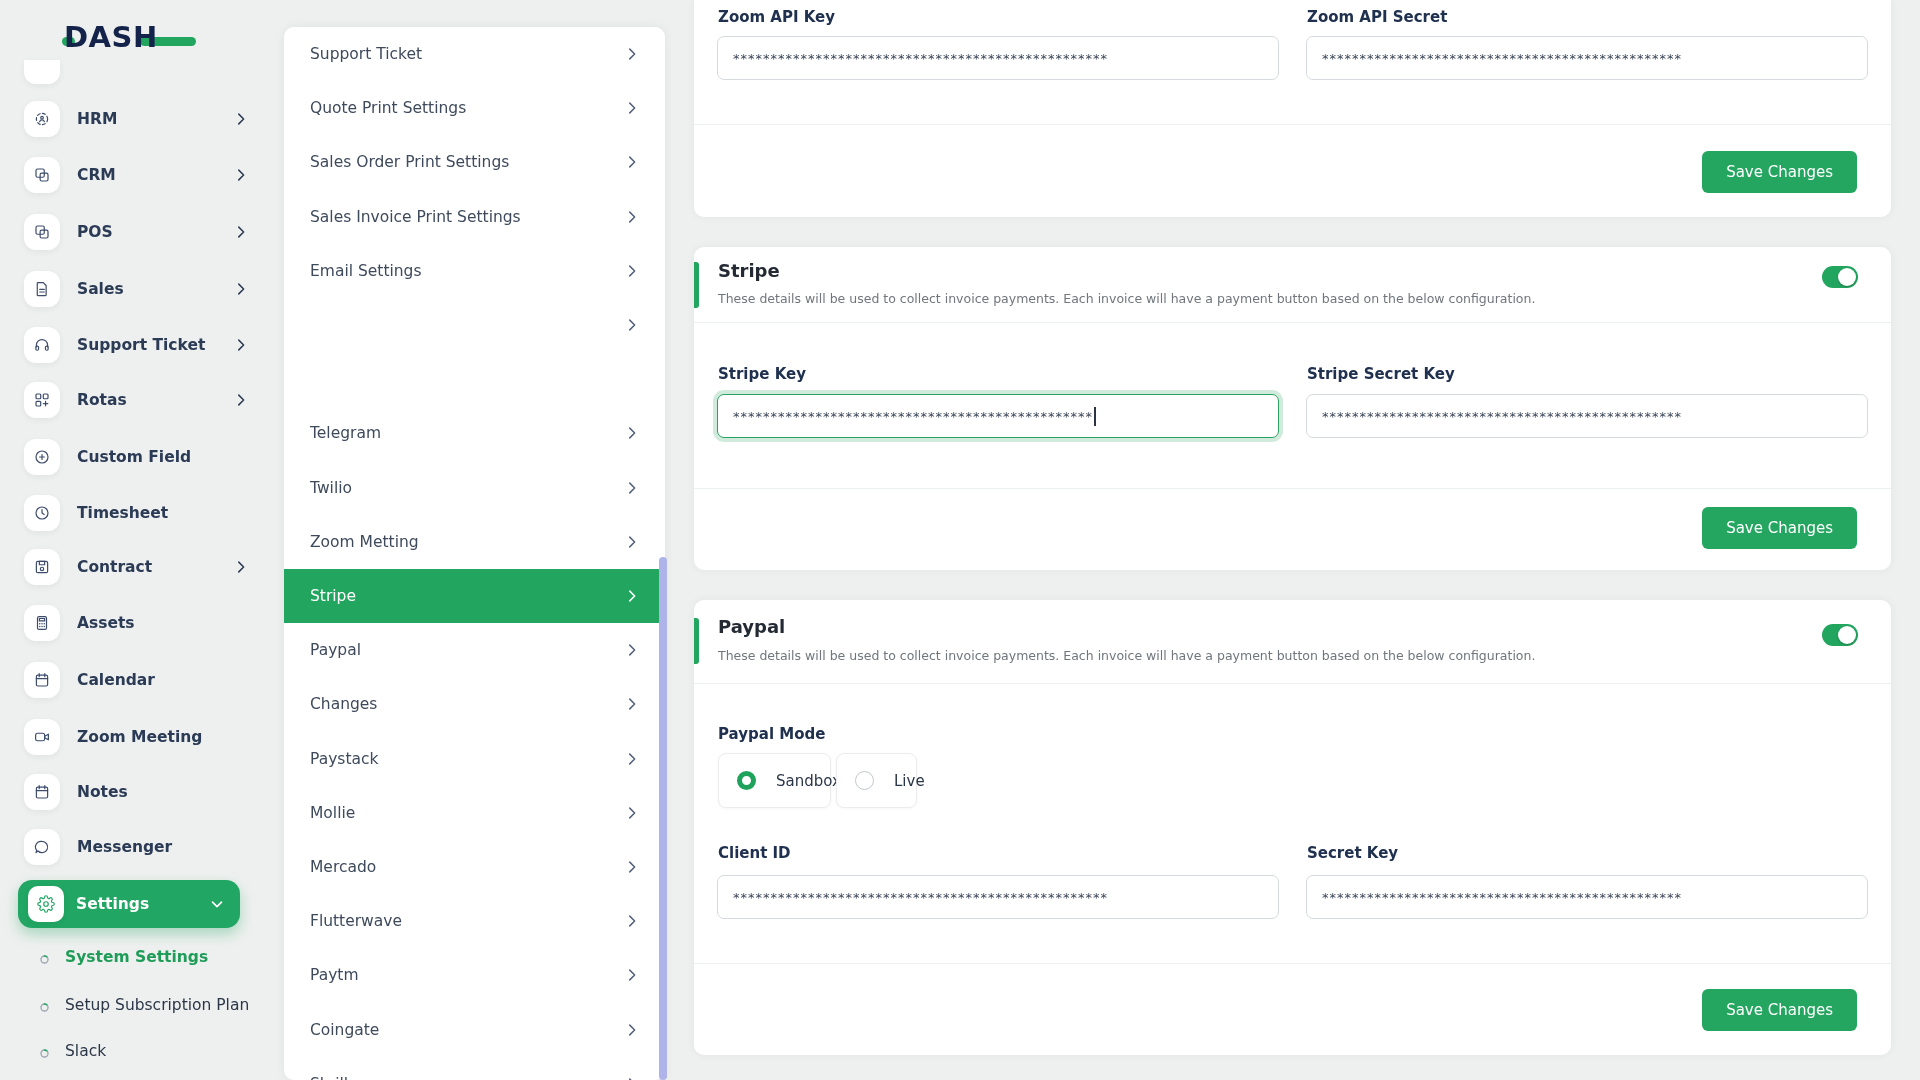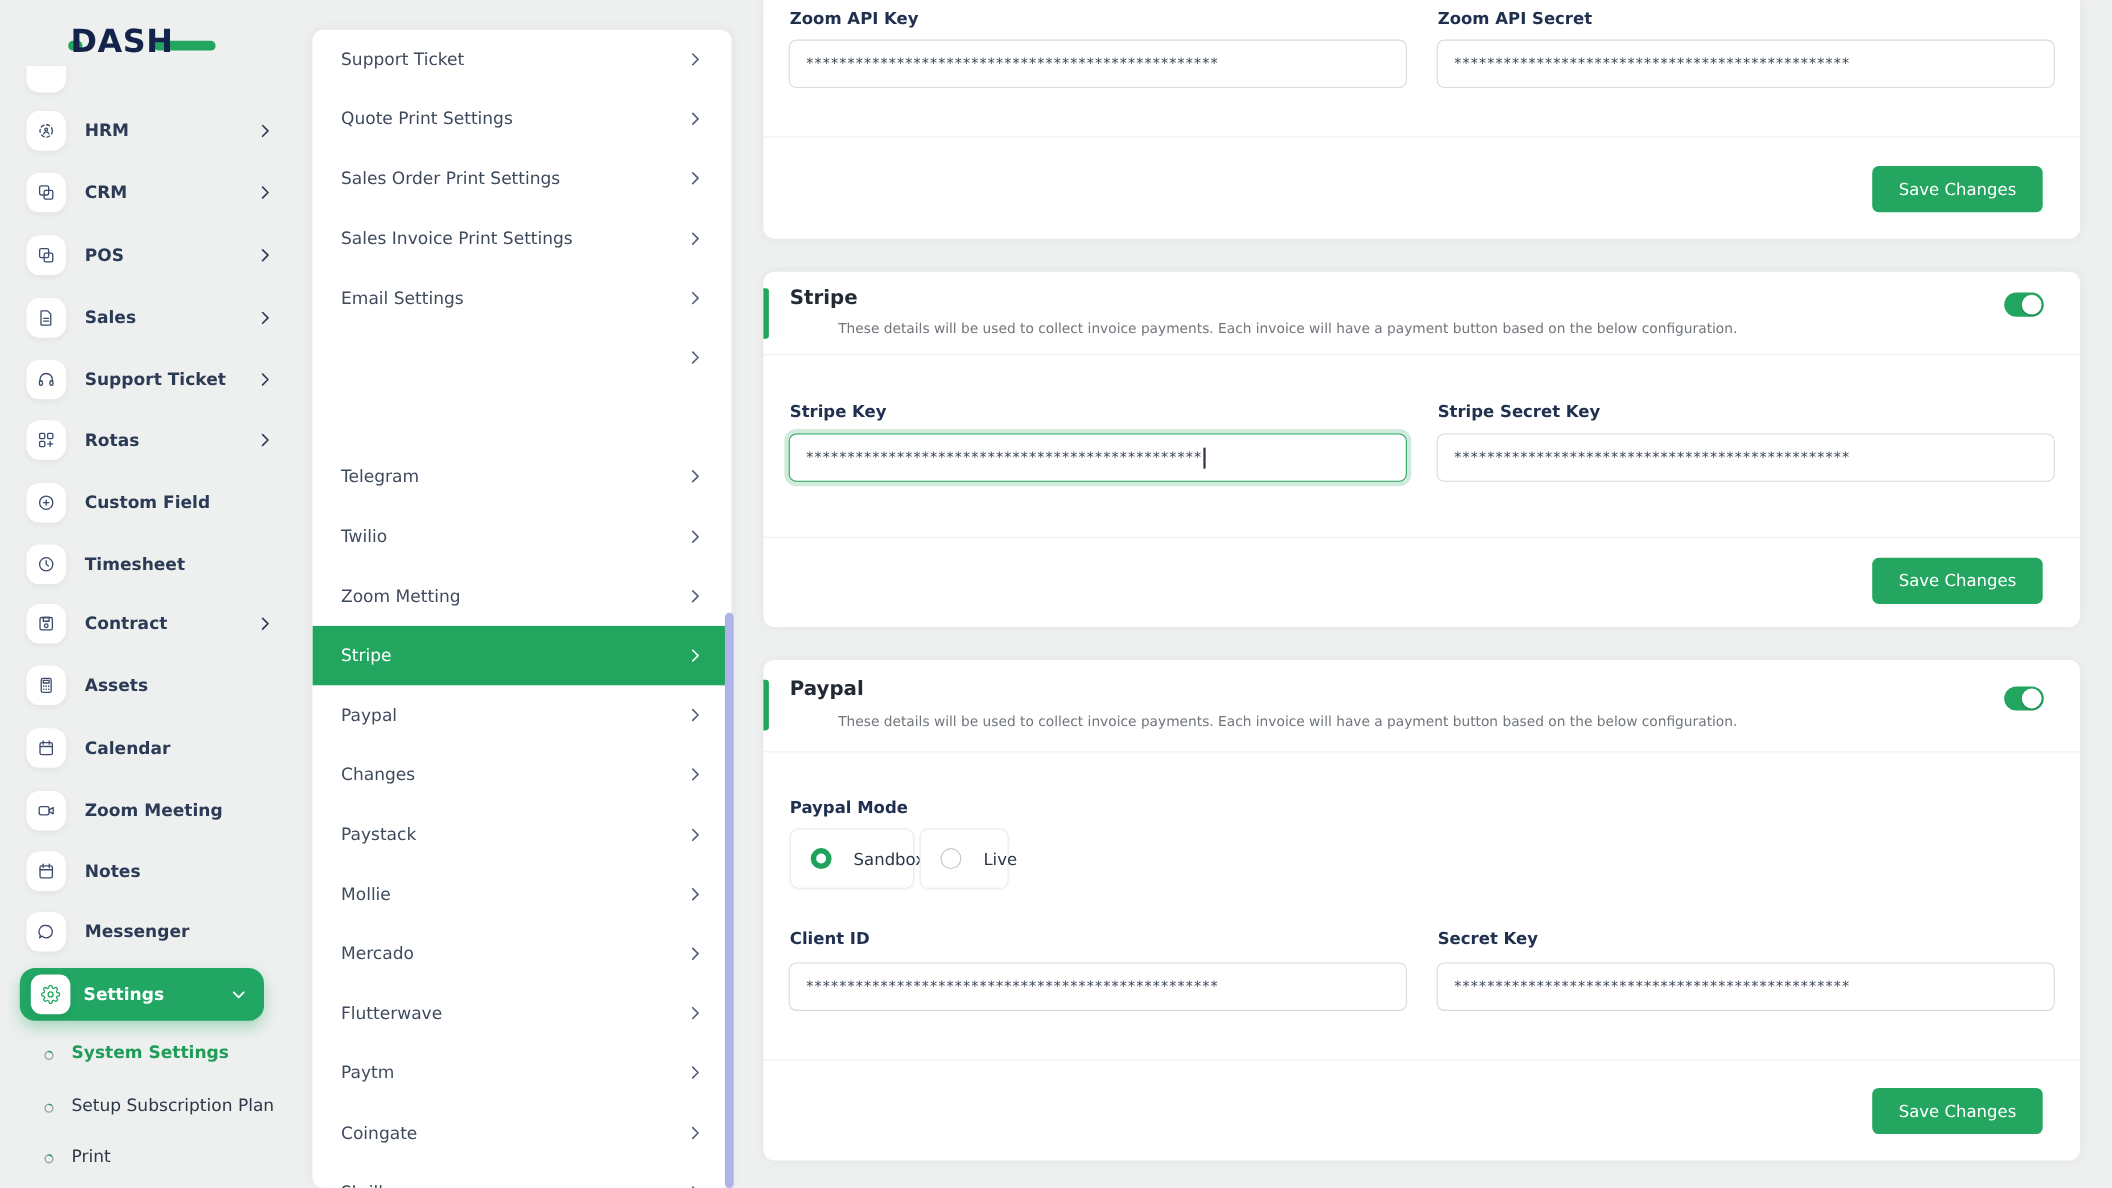--- a/index.html
+++ b/index.html
@@ -42,21 +42,21 @@
   .menu-row .lbl { position:absolute; left:26px; top:0; line-height:54px; font-size:15.5px; color:#3e4a5c; white-space:nowrap; }
   .menu-row .chev { position:absolute; right:24px; top:18px; width:18px; height:18px; color:#55607a; }
   .menu-row.selected { background:#22a55f; }
   .menu-row.selected .lbl, .menu-row.selected .chev { color:#fff; }
   .menu-scrollbar { position:absolute; left:659px; top:557px; width:8px; height:523px; border-radius:4px; background:#aeb3ea; z-index:5; }
   
   .card { position:absolute; left:694px; width:1197px; background:#fff; border-radius:10px; box-shadow:0 0 10px rgba(21,28,40,.05); }
   .card .divider { position:absolute; left:0; width:100%; height:1px; background:#edf0f3; }
   .accent { position:absolute; left:0; width:4.5px; background:#22a55f; border-radius:0 3px 3px 0; }
   .card-title { position:absolute; left:24px; font-size:18px; font-weight:700; color:#232a33; }
-  .card-sub { position:absolute; left:24px; font-size:12.5px; color:#70767c;margin-left:44px; }
+  .card-sub { position:absolute; left:24px; font-size:12.5px; color:#70767c; }
   .fld-label { position:absolute; font-size:15px; font-weight:600; color:#20314f; }
   .inp { position:absolute; height:44px; width:562px; background:#fff; border:1px solid #d5dade; border-radius:7px;
          padding:0 15px; font-family:"DejaVu Sans","Liberation Sans",sans-serif; font-size:13px; letter-spacing:1px; color:#3a4556; }
   .inp.left { left:23px; } .inp.right { left:612px; }
   .lab.left { left:24px; } .lab.right { left:613px; }
   .inp-div { display:flex; align-items:center; }
   .inp.focused { border:1px solid #2ba261; box-shadow:0 0 0 4px rgba(43,162,97,.22); }
   .caret { display:inline-block; width:1.5px; height:19px; background:#2b3440; margin-left:1px; }
   .save-btn { position:absolute; right:34px; height:42px; padding:0 24px; background:#24a660; color:#fff; border:none;
               border-radius:6px; font-size:15px; font-family:"DejaVu Sans","Liberation Sans",sans-serif; cursor:pointer; }
@@ -264,21 +264,21 @@
             <circle cx="12" cy="12" r="6.5"></circle>
             <path d="M12 5.5a6.5 6.5 0 0 1 4.2 1.6" stroke="#22a55f"></path>
           </svg></span>
         <span class="lbl">Setup Subscription Plan</span>
       </div>
       <div class="sub-item" style="top: 1039px;">
         <span class="ring"><svg viewBox="0 0 24 24" fill="none" stroke="currentColor" stroke-width="2.4" stroke-linecap="round" stroke-linejoin="round">
             <circle cx="12" cy="12" r="6.5"></circle>
             <path d="M12 5.5a6.5 6.5 0 0 1 4.2 1.6" stroke="#22a55f"></path>
           </svg></span>
-        <span class="lbl">Print</span>
+        <span class="lbl">Slack</span>
       </div>
     </div>
 
   <div class="menu-card" id="menuCard">
       <div class="menu-row" style="top: 0px;">
         <span class="lbl">Support Ticket</span>
         <span class="chev"><svg viewBox="0 0 24 24" fill="none" stroke="currentColor" stroke-width="2" stroke-linecap="round" stroke-linejoin="round">
             <polyline points="9 5.5 15.5 12 9 18.5"></polyline>
           </svg></span>
       </div>

